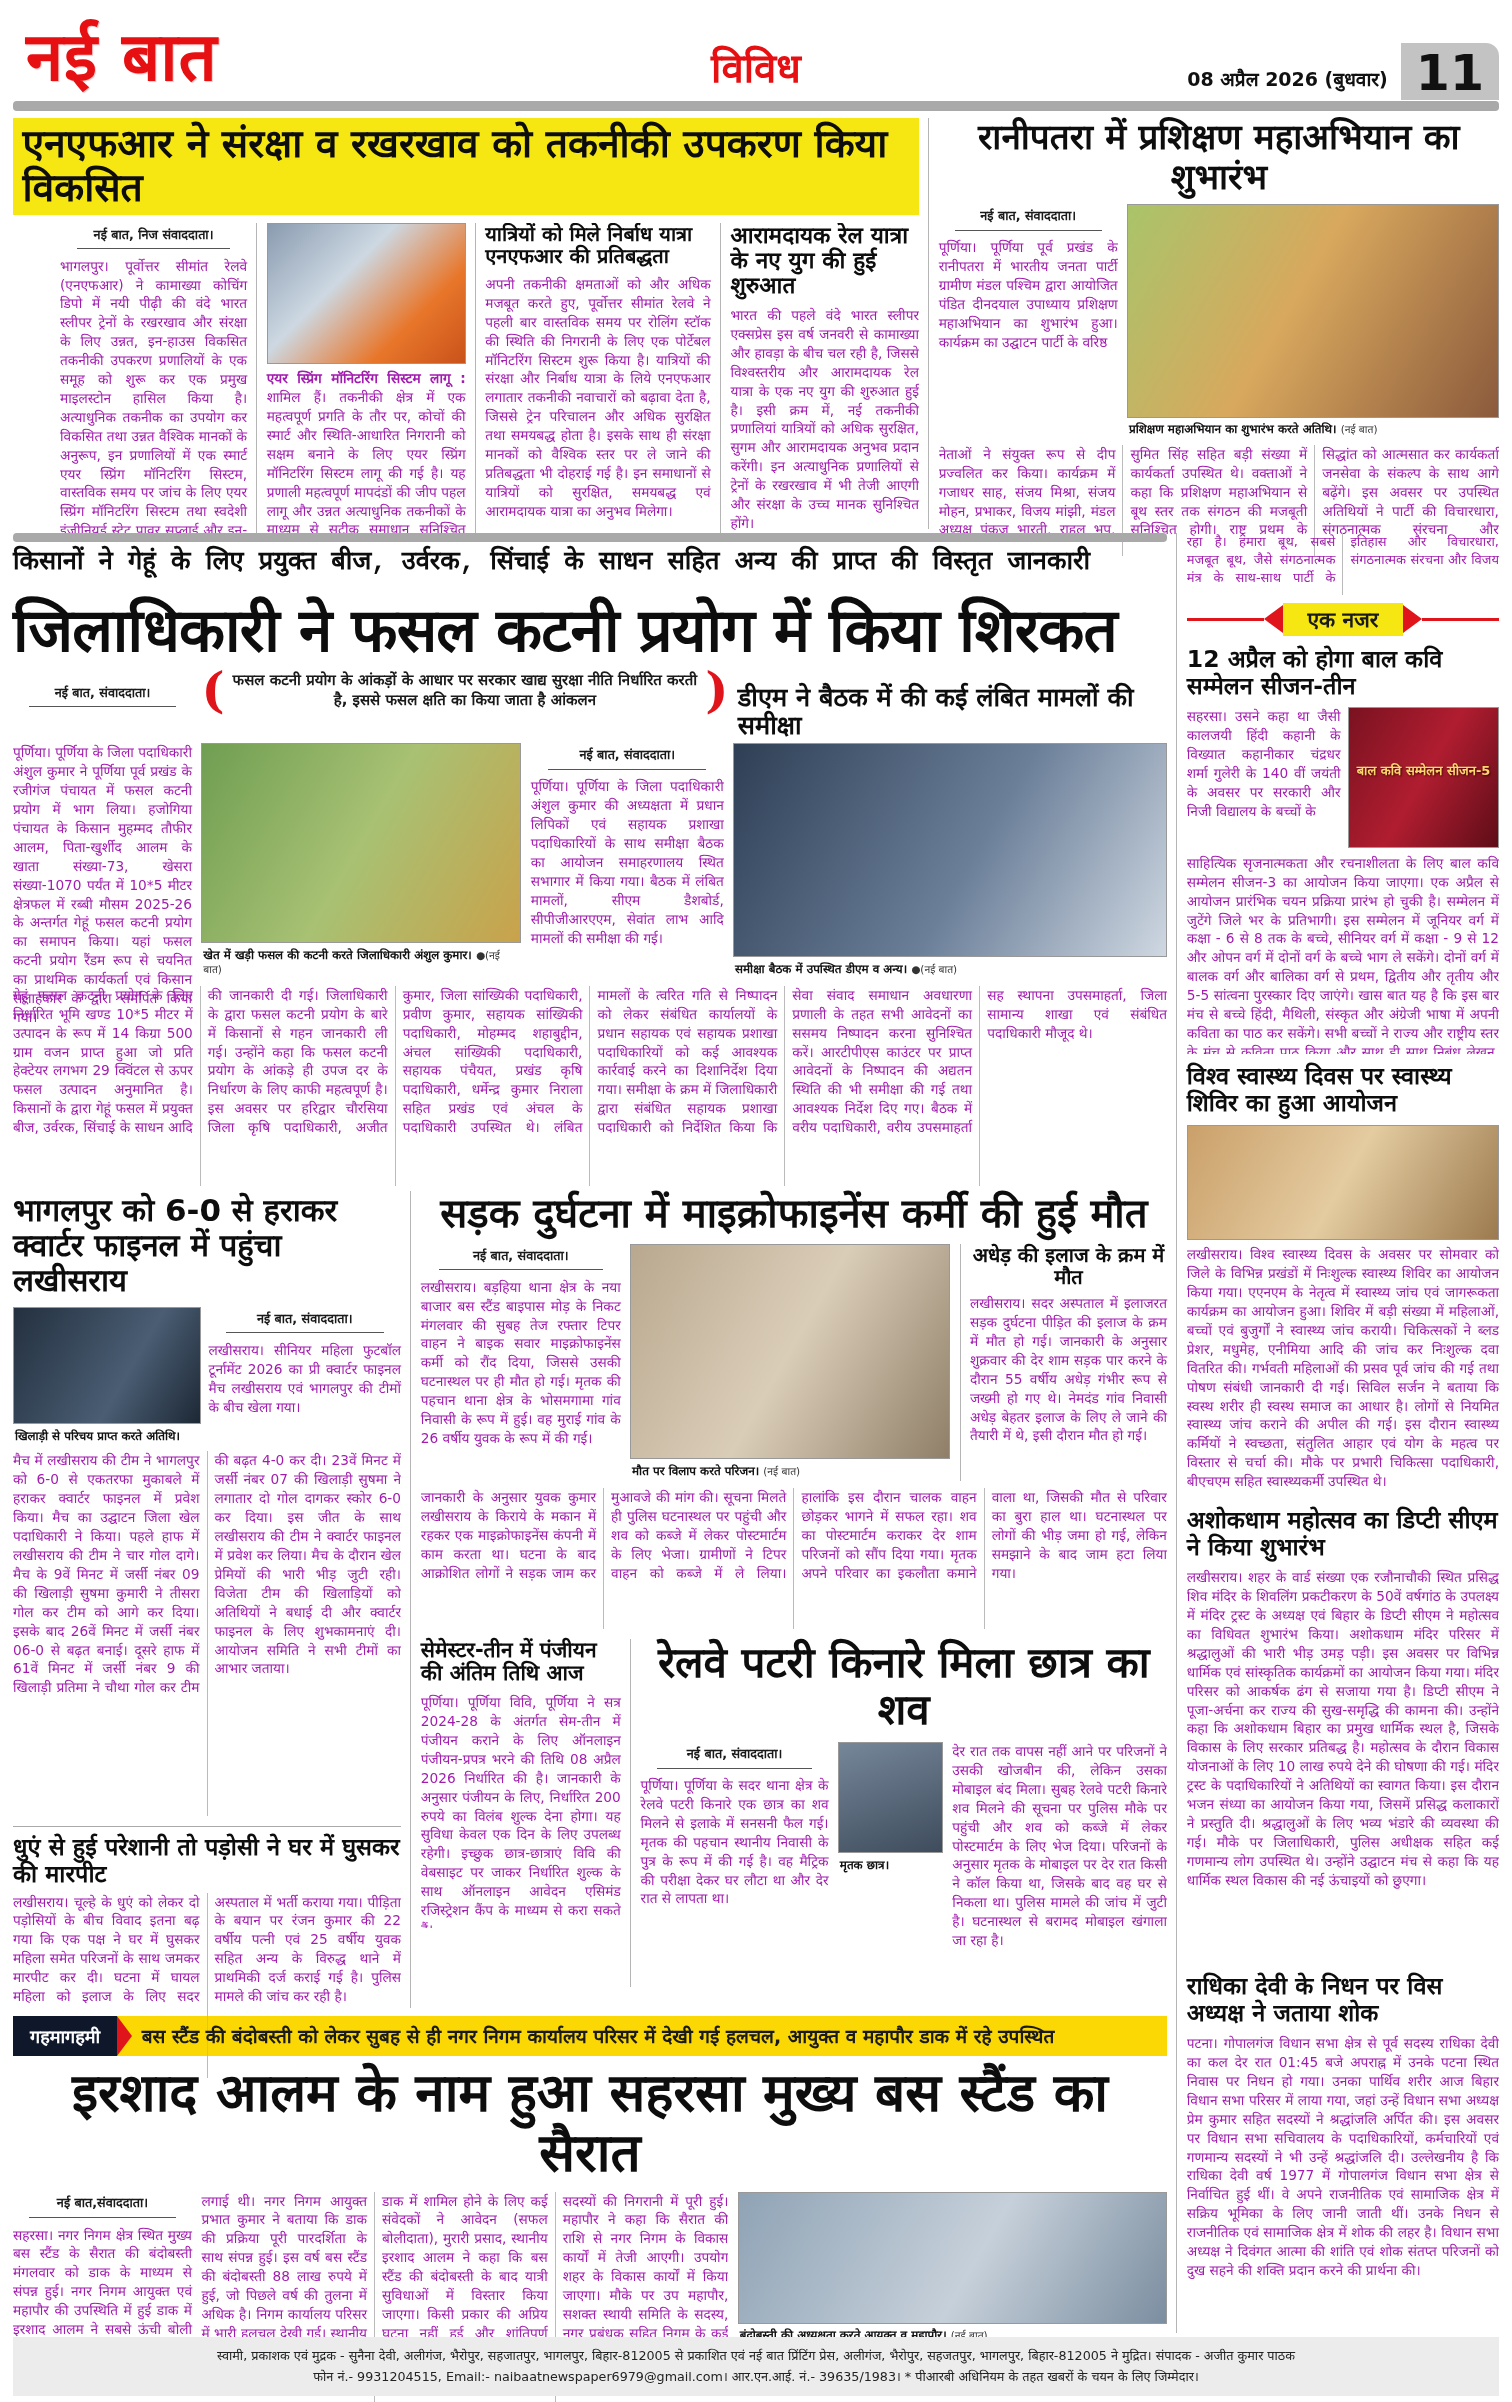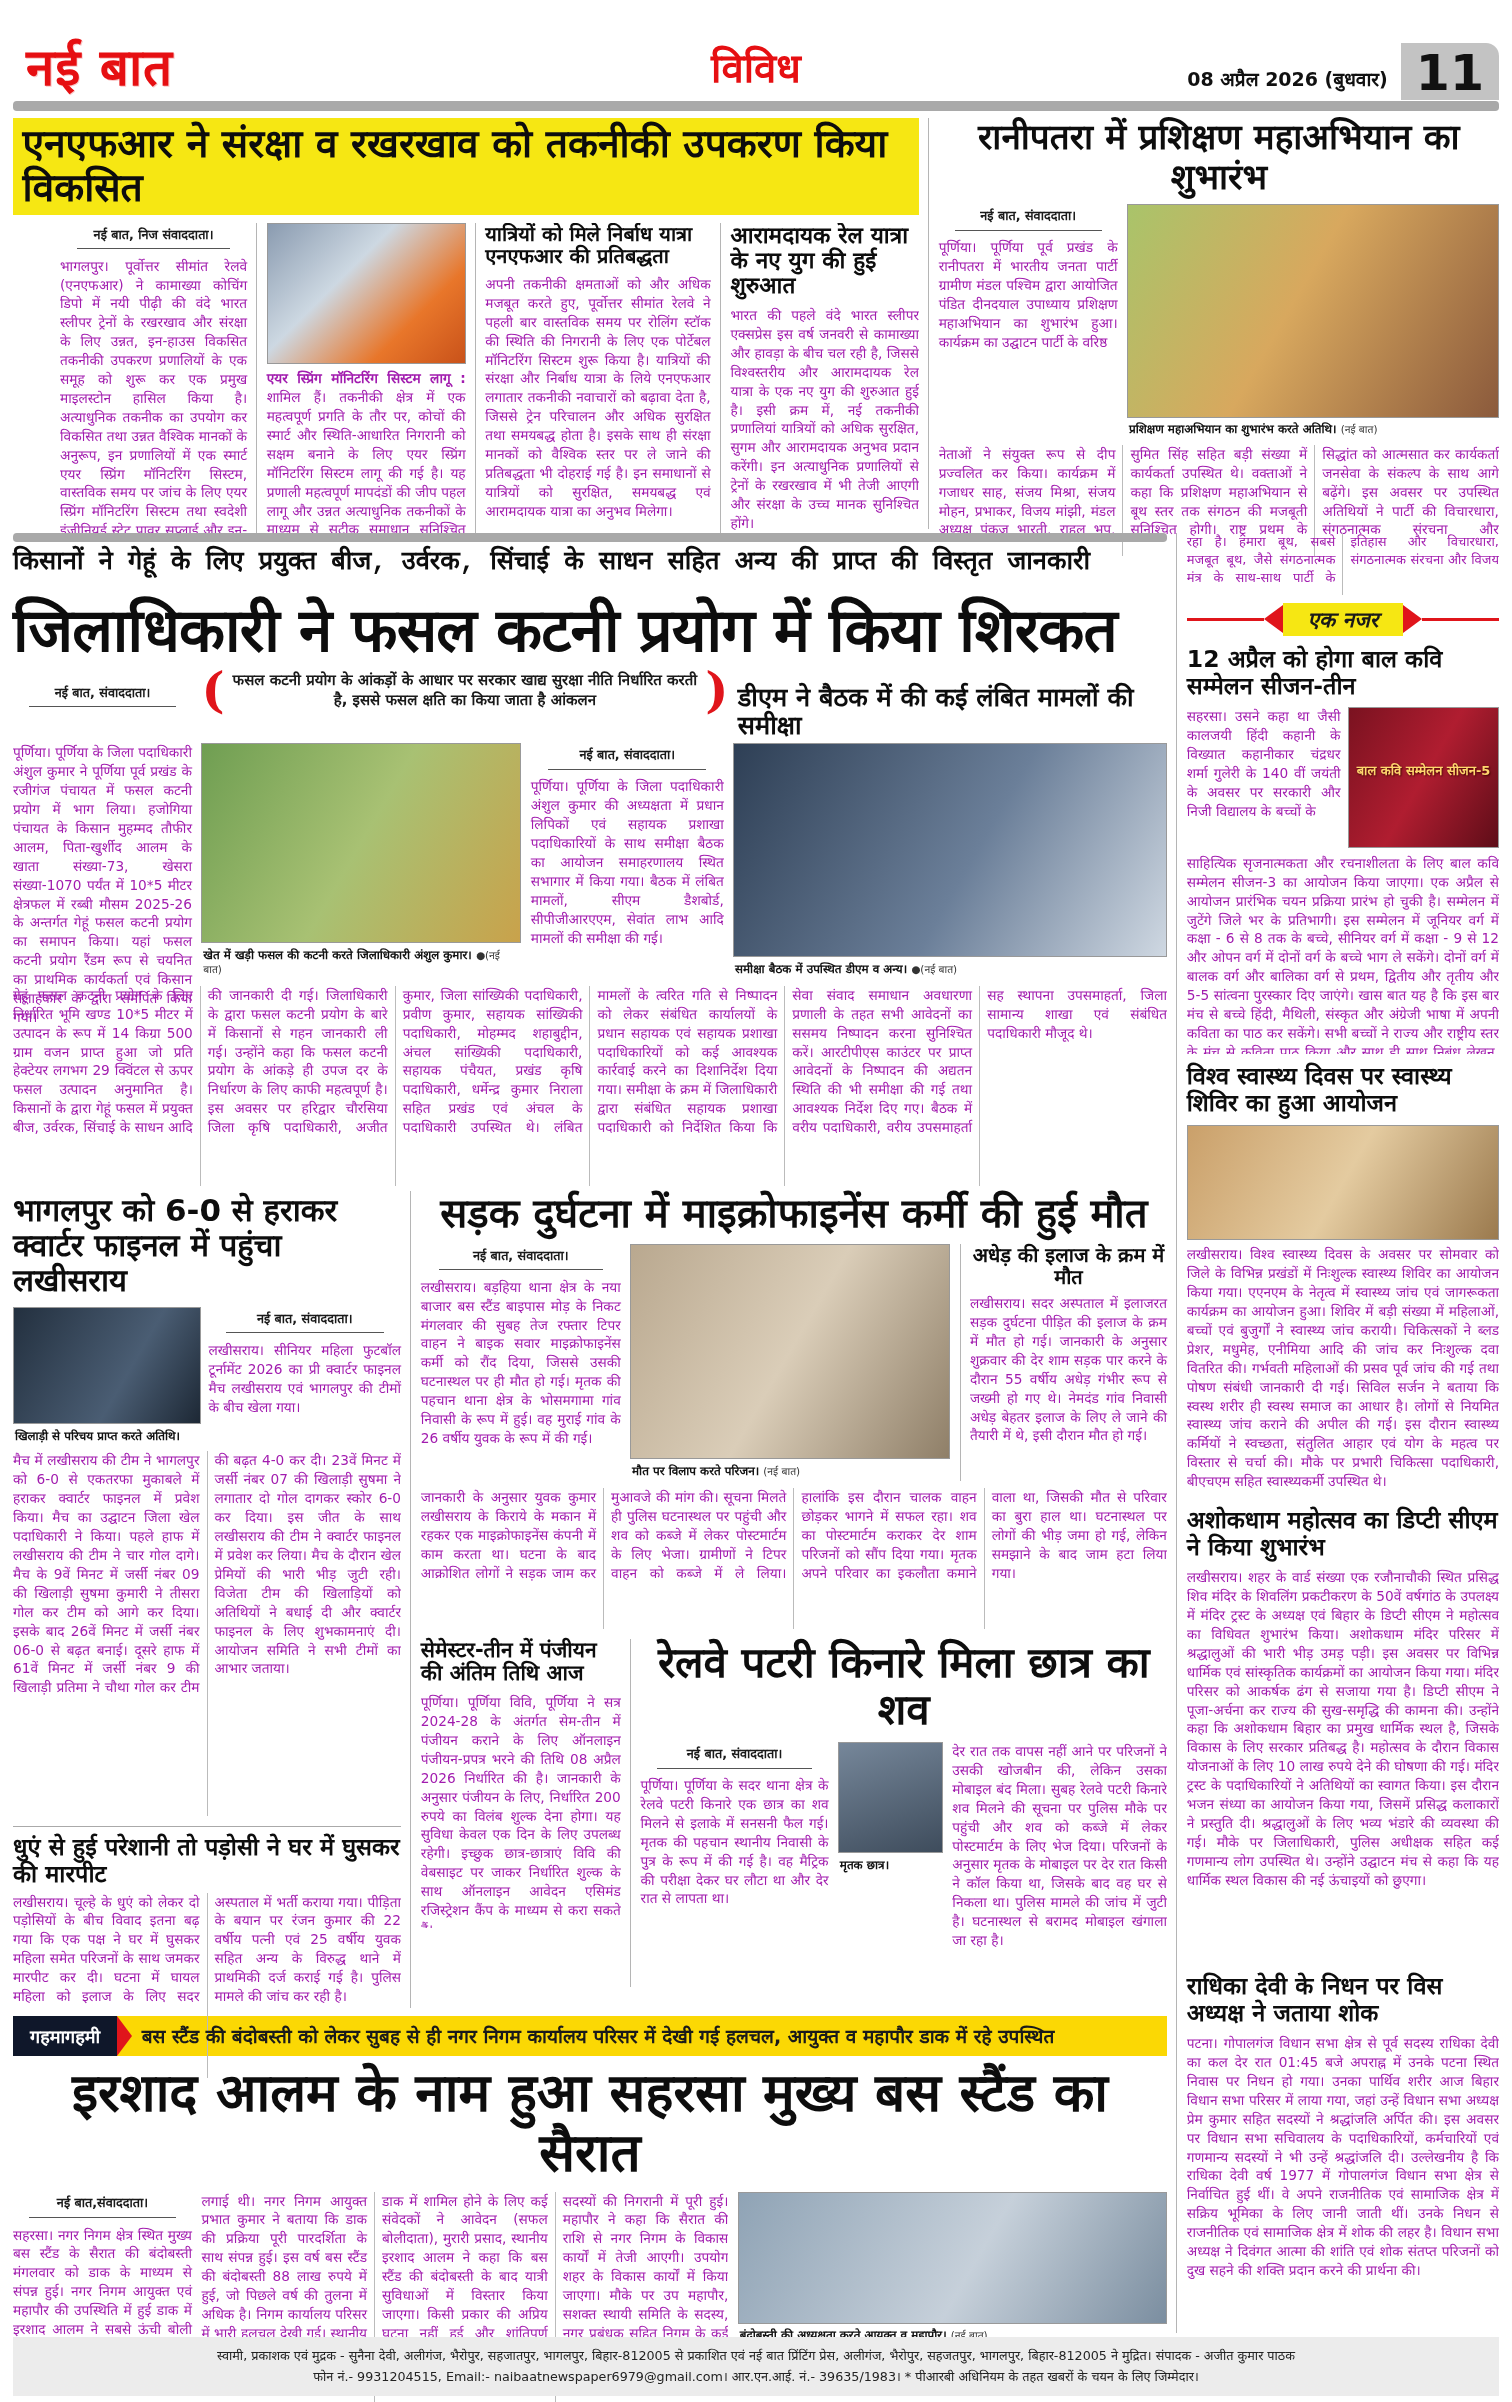--- a/index.html
+++ b/index.html
@@ -2,21 +2,21 @@
 <html style="font-size:15px"><head>
 <meta charset="utf-8">
 <style>
   * { box-sizing: border-box; margin: 0; padding: 0; }
   body { background: #888; font-family: "DejaVu Sans", sans-serif; }
   .page { width: 1512px; height: 2402px; background: #fff; margin: 0 auto; position: relative;
           padding: 5.6px 13px 0; overflow: hidden; color: #1a1a1a; }
 
   
   .masthead { position: relative; height: 94px; display: flex; align-items: flex-end; }
-  .logo { font-size: 51px; font-weight: bold; color: #e60f12; text-shadow: 0.9px 0.9px 0 #f9c9c9; padding-left: 13px; letter-spacing: 0.9px; }
+  .logo { font-size: 67px; font-weight: bold; color: #e60f12; text-shadow: 0.9px 0.9px 0 #f9c9c9; padding-left: 13px; letter-spacing: 0.9px; }
   .section-name { position: absolute; left: 50%; transform: translateX(-50%); bottom: 5.6px; font-size: 40px; font-weight: bold; color: #e60f12; }
   .mast-right { margin-left: auto; display: flex; align-items: flex-end; gap: 13px; }
   .mast-date { font-size: 19px; font-weight: bold; color: #111; padding-bottom: 7.5px; }
   .page-num { background: #c3c3c3; border-radius: 0 13px 0 0; padding: 5.6px 15px 1.9px; font-size: 49px; font-weight: bold; color: #111; line-height: 1; }
   .gray-bar { height: 9.4px; background: #a9a9a9; border-radius: 3.8px; margin: 1.9px 0 7.5px; }
 
   
   .hd { font-weight: bold; color: #0d0d0d; line-height: 1.12; }
   .txt { font-size: 13.7px; line-height: 1.38; text-align: justify; color: #a21caf; }
   .byline { font-size: 12.7px; font-weight: bold; text-align: center; width: 82%; margin: 1.9px auto 7.5px; padding-bottom: 5.6px; border-bottom: 1.4px solid #555; }
@@ -131,21 +131,21 @@
   .bus-cols { width: 527px; }
   .bus-photo-col { flex: 1; display: flex; flex-direction: column; }
   .bus-photo-col .photo { height: 132px; }
 
   
   .rail-cont { height: 62px; margin-bottom: 7.5px; font-size: 13px; }
   .eknazar { display: flex; align-items: center; margin: 3.8px 0 9.4px; }
   .ek-line { flex: 1; height: 3.8px; background: #e0151b; }
   .ek-tri-l { width: 0; height: 0; border-top: 14px solid transparent; border-bottom: 14px solid transparent; border-right: 19px solid #e0151b; }
   .ek-tri-r { width: 0; height: 0; border-top: 14px solid transparent; border-bottom: 14px solid transparent; border-left: 19px solid #e0151b; }
-  .ek-tag { background: #f6e713; font-size: 21px; font-weight: bold; padding: 2.8px 24.5px; font-style: italic; }
+  .ek-tag { background: #f6e713; font-size: 21px; font-weight: bold; padding: 2.8px 24.5px; }
   .rail-hd { font-size: 23.5px; margin-bottom: 7.5px; line-height: 1.15; }
   .bk-top { display: flex; gap: 7.5px; height: 141px; margin-bottom: 5.6px; }
   .bk-text { flex: 1; }
   .bk-poster { width: 151px; position: relative; }
   .bk-poster-label { position: absolute; left: 0; right: 0; top: 38%; text-align: center; color: #ffd76e; font-weight: bold; font-size: 13px; text-shadow: 0.9px 0.9px 1.9px #400; }
   .bk-body { height: 200px; margin-bottom: 9.4px; }
   .health-photo { height: 115px; margin-bottom: 5.6px; }
   .health-body { height: 252px; margin-bottom: 9.4px; }
   .ashok-body { height: 395px; margin-bottom: 9.4px; }
   .radhika-body { height: 294px; }

